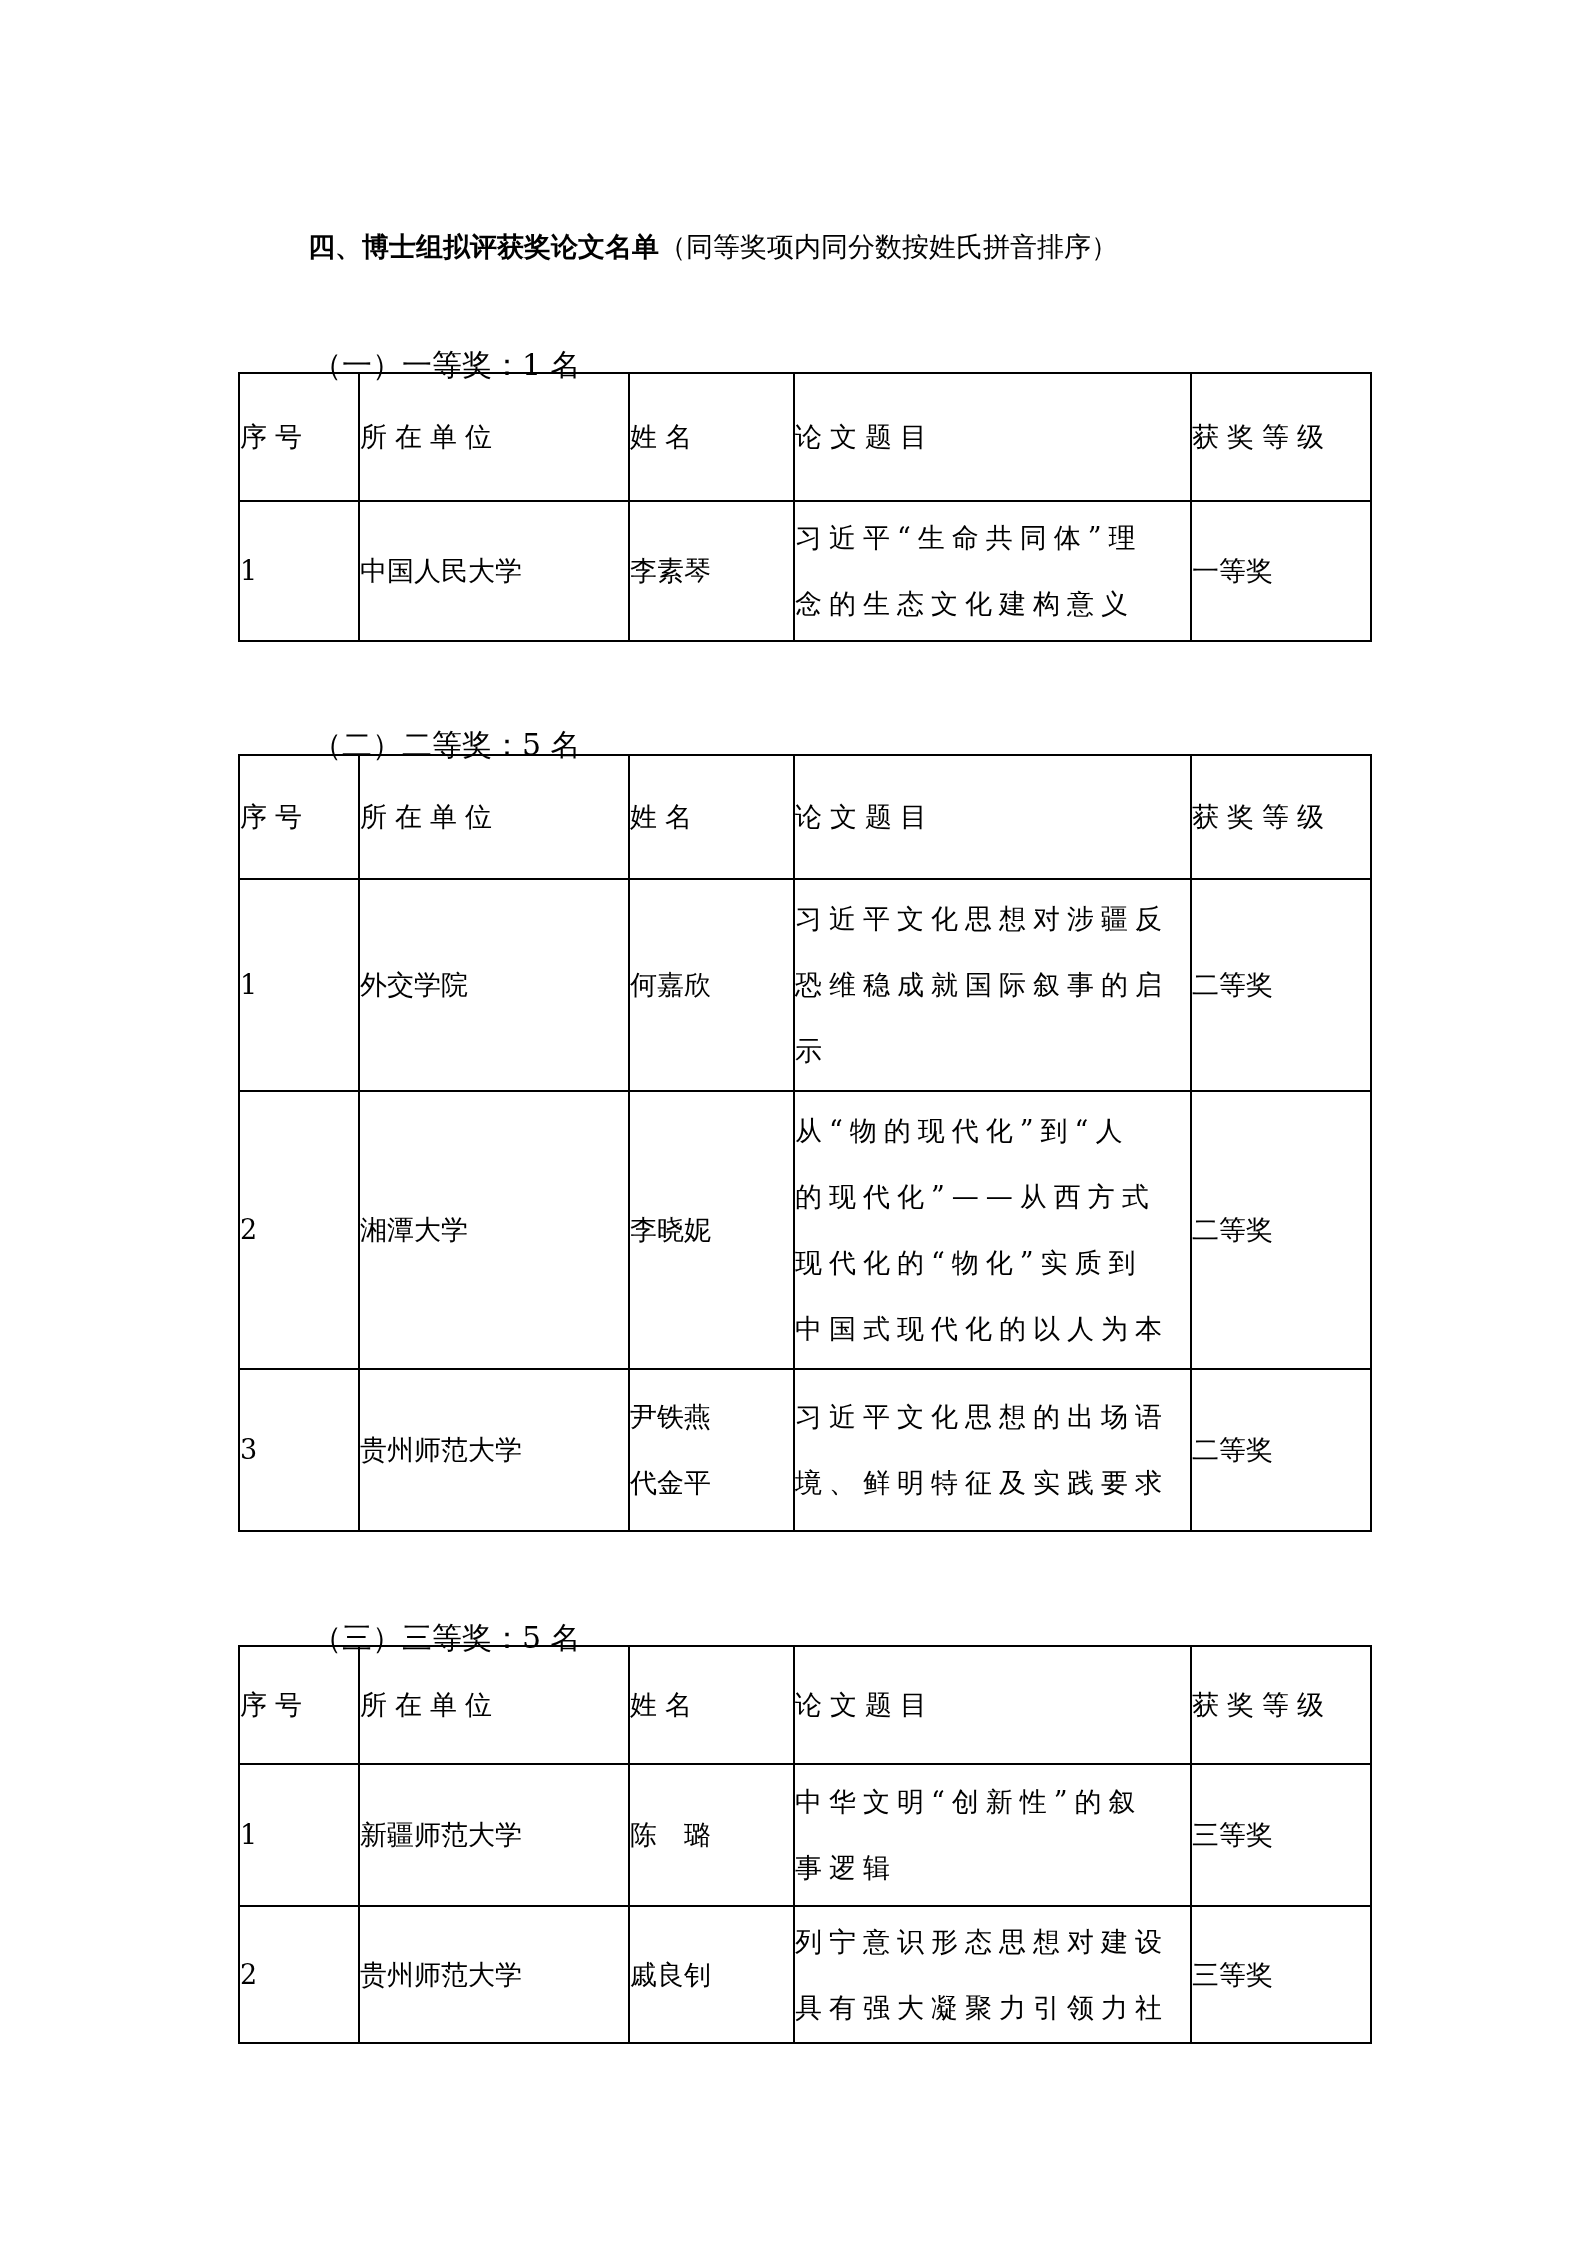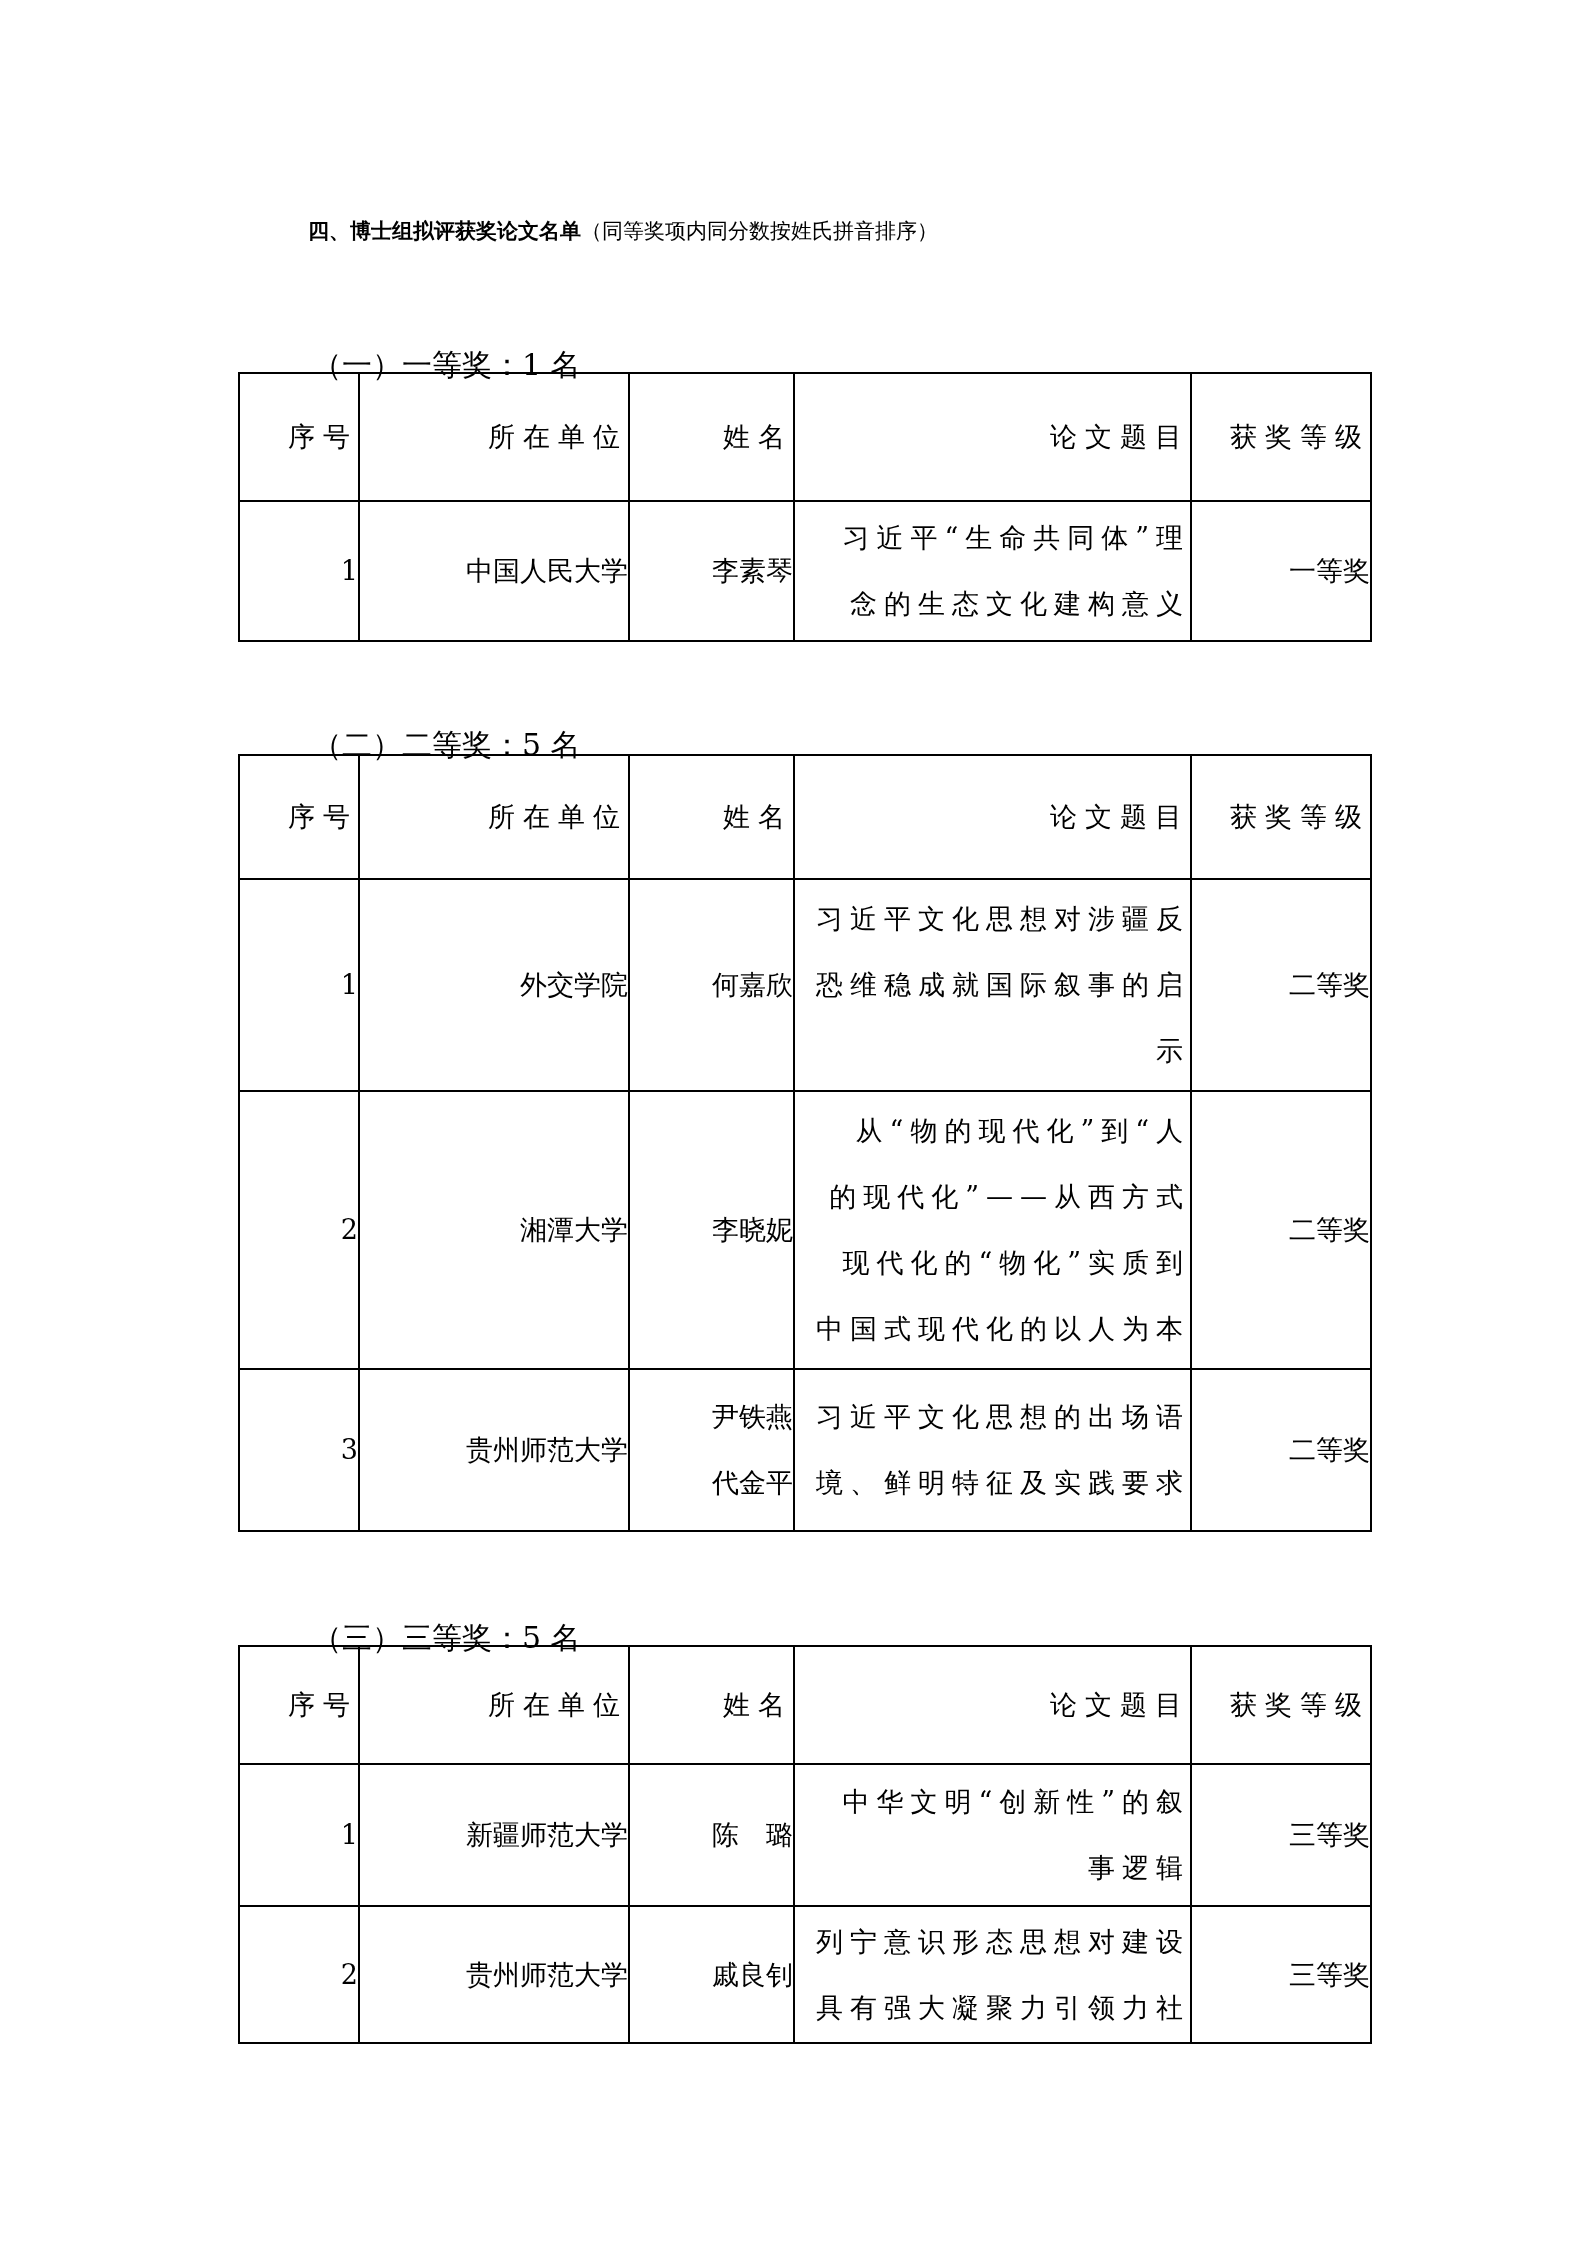--- a/index.html
+++ b/index.html
@@ -6,22 +6,22 @@
   body {
     width: 1587px; height: 2245px;
     background: #ffffff;
     color: #000000;
     font-family: "DejaVu Serif", "Liberation Serif", serif;
     position: relative;
   }
   .page { position: absolute; left: 0; top: 0; width: 1587px; height: 2245px; background: #ffffff; overflow: hidden; }
 
   .doc-title {
-    position: absolute; left: 308px; top: 212px;
-    font-size: 21px; line-height: 38px; white-space: nowrap;
+    position: absolute; left: 308px; top: 228px;
+    font-size: 27px; line-height: 38px; white-space: nowrap;
   }
   .doc-title .main { font-weight: bold; }
   .doc-title .note { font-weight: normal; }
 
   .sec-heading {
     position: absolute; left: 312px;
     font-size: 30px; line-height: 36px; font-weight: normal; white-space: nowrap; margin-top: 43px;
   }
   #heading-1 { top: 304px; }
   #heading-2 { top: 684px; }
@@ -31,21 +31,21 @@
     position: absolute; left: 238px;
     width: 1132px;
     border-collapse: collapse; table-layout: fixed;
   }
   #table-1 { top: 372px; }
   #table-2 { top: 754px; }
   #table-3 { top: 1645px; }
 
   table.awards th, table.awards td {
     border: 2px solid #000000;
-    text-align: right; vertical-align: middle;
+    text-align: left; vertical-align: middle;
     font-size: 27px; line-height: 66px;
     font-weight: normal;
     padding: 0; overflow: hidden;
   }
   th.col-hdr { letter-spacing: 8px; }
   td.cell-title { letter-spacing: 7px; white-space: pre-line; margin-left: 16px; }
   td.cell-name { white-space: pre-line; }
 
   col.c-no   { width: 120px; }
   col.c-unit { width: 270px; }

